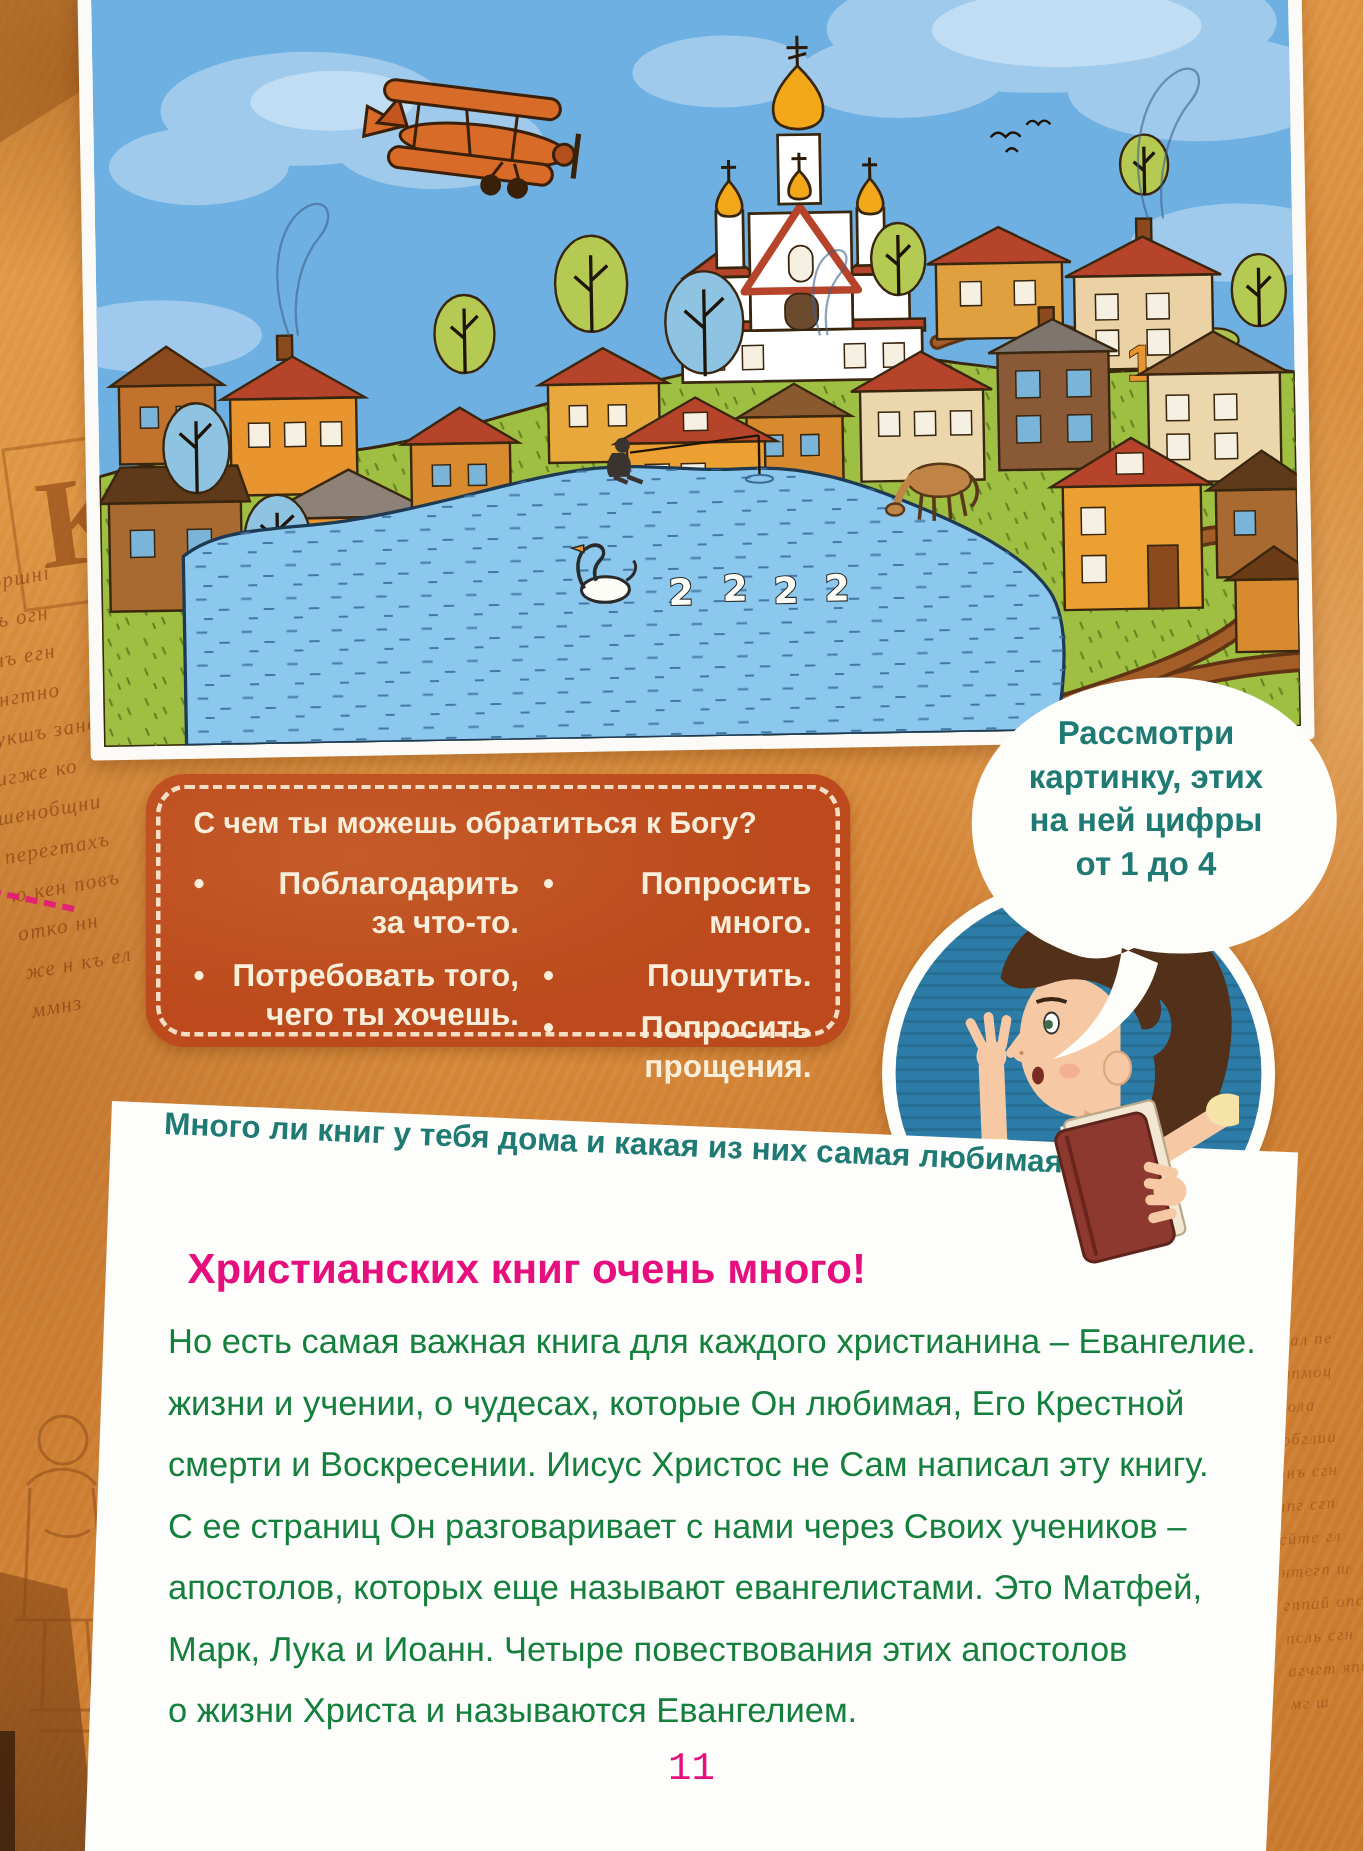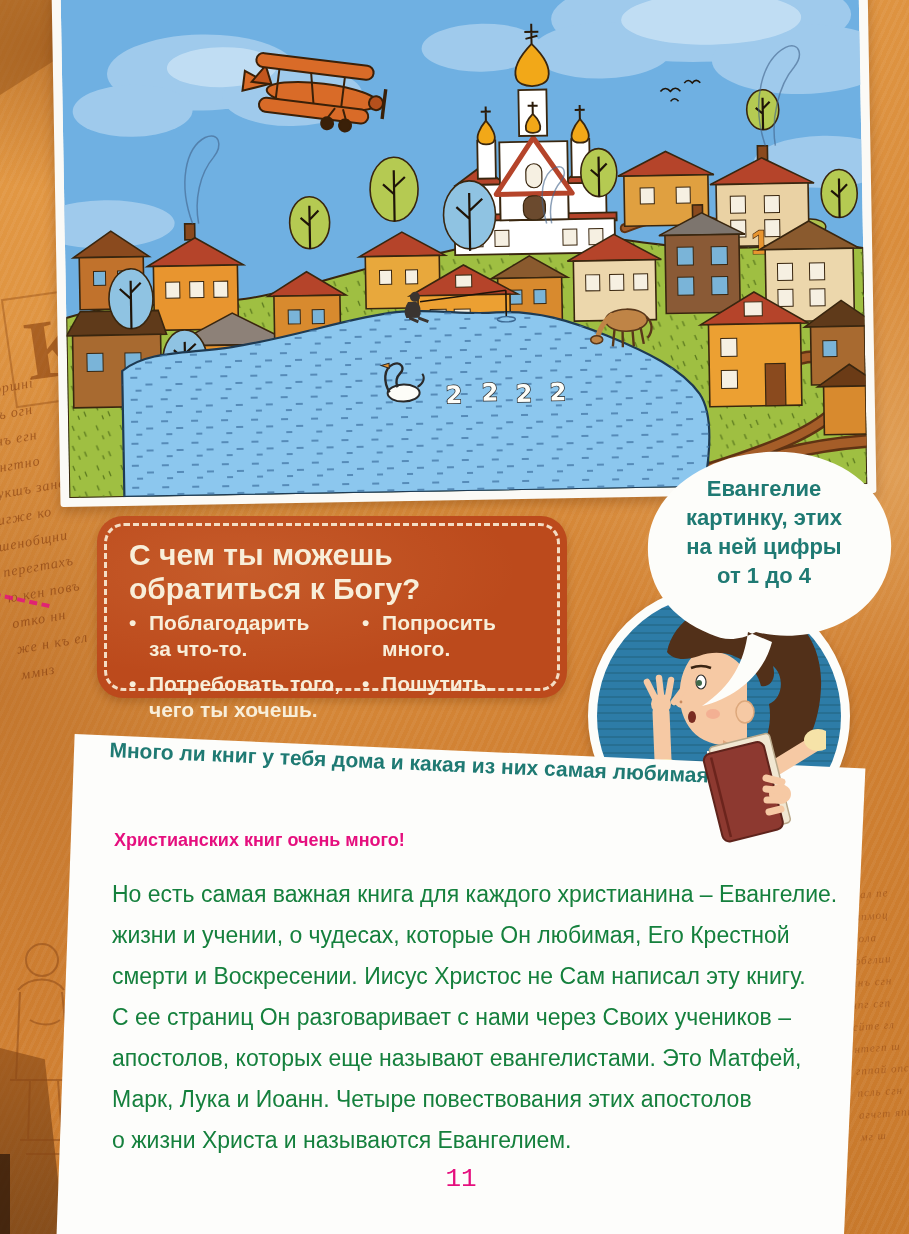--- a/index.html
+++ b/index.html
@@ -39,45 +39,45 @@
     padding:9px;box-sizing:border-box;transform:rotate(-1deg);
     box-shadow:0 5px 12px rgba(90,40,0,.3);border-radius:3px;z-index:2;}
   .pic-frame svg{display:block;}
 
   
   .prayer-box{left:97px;top:516px;width:470px;height:182px;z-index:3;
     background:radial-gradient(ellipse at 30% 30%, rgba(255,190,120,.15), transparent 60%),#bc4a1c;
     border-radius:26px;box-shadow:0 4px 8px rgba(90,40,0,.25);box-sizing:border-box;}
   .prayer-inner{position:absolute;inset:7px;border:3px dashed rgba(250,238,216,.9);
     border-radius:20px;padding:10px 16px 6px 20px;box-sizing:border-box;color:#f8eed9;}
-  .prayer-title{font-size:30px;font-weight:bold;margin:2px 0 4px 2px;}
+  .prayer-title{font-size:20px;font-weight:bold;margin:2px 0 16px 2px;}
   .prayer-cols{display:flex;gap:14px;}
   .prayer-list{list-style:none;margin:0;padding:0;font-size:21px;font-weight:bold;line-height:26px;}
-  .prayer-list li{position:relative;padding-left:22px;margin-bottom:9px;white-space:pre-line;}
+  .prayer-list li{position:relative;padding-left:22px;margin-bottom:9px;white-space:pre-line;text-align:right;}
   .prayer-list li::before{content:"•";position:absolute;left:2px;top:0;}
   .col-left{width:230px;}
   .col-right{width:190px;}
 
   
   .bubble{left:638px;top:446px;width:262px;height:266px;z-index:5;}
   .bubble-text{position:absolute;left:0;top:28px;width:252px;text-align:center;
     color:#1f7a73;font-size:22px;font-weight:bold;line-height:29px;}
 
   
   .boy-badge{left:588px;top:585px;width:262px;height:262px;border-radius:50%;
     box-sizing:border-box;border:9px solid #fdfdfa;overflow:hidden;z-index:4;
     background:repeating-linear-gradient(180deg,#2d7ca7 0 6px,#276f92 6px 8px);
     box-shadow:0 4px 10px rgba(90,40,0,.3);}
 
   
   .card{left:50px;top:712px;width:822px;height:522px;background:#fdfdfb;z-index:6;
     clip-path:polygon(3% 4.2%, 99.2% 10.8%, 96.6% 100%, 0.8% 100%);}
   .book-question{position:absolute;left:60px;top:26px;width:660px;color:#1f7a73;
     font-size:21px;font-weight:bold;transform:rotate(2.45deg);transform-origin:left top;white-space:nowrap;}
-  .article-heading{position:absolute;left:64px;top:118px;color:#e50f7e;font-size:18px;font-weight:bold;}
+  .article-heading{position:absolute;left:75px;top:118px;color:#e50f7e;font-size:28px;font-weight:bold;}
   .article-body{position:absolute;left:62px;top:162px;width:748px;color:#15803d;font-size:23px;line-height:41px;}
   .article-body div{white-space:nowrap;}
   .page-number{position:absolute;left:0;top:452px;width:100%;text-align:center;
     color:#e50f7e;font-size:26px;font-family:Liberation Mono, monospace;}
 
   .book-overlay{left:686px;top:728px;z-index:8;}
 </style>
 </head>
 <body>
 
@@ -425,32 +425,34 @@
     <div class="prayer-cols">
       <ul class="prayer-list col-left">
           <li>Поблагодарить
 за что-то.</li>
           <li>Потребовать того,
 чего ты хочешь.</li>
         </ul>
       <ul class="prayer-list col-right">
           <li>Попросить много.</li>
           <li>Пошутить.</li>
+          <li>Попросить
+прощения.</li>
         </ul>
     </div>
   </div>
 </div>
 
 <div class="abs bubble">
   <svg width="262" height="266" viewBox="0 0 262 266">
     <path d="M128 6 C190 2 244 34 252 86 C260 136 226 178 170 188 C152 191 134 190 118 186 C98 196 86 194 72 188 C32 172 8 140 10 98 C12 50 62 10 128 6 Z
              M110 186 C106 216 94 240 64 260 C98 252 126 228 134 196 Z" fill="#fdfdfa"></path>
   </svg>
   <div class="bubble-text">
-      <div>Евангелие</div>
+      <div>Рассмотри</div>
       <div>картинку, этих</div>
       <div>на ней цифры</div>
       <div>от 1 до 4</div>
     </div>
 </div>
 
 <div class="abs boy-badge">
   <svg width="244" height="244" viewBox="0 0 244 244">
 
     <path d="M100 58 C88 68 82 86 83 100 C76 104 76 112 84 114 C87 128 95 140 107 146 C121 153 138 153 150 146 L150 88 C150 70 128 52 100 58 Z" fill="#f6c9a4"></path>

